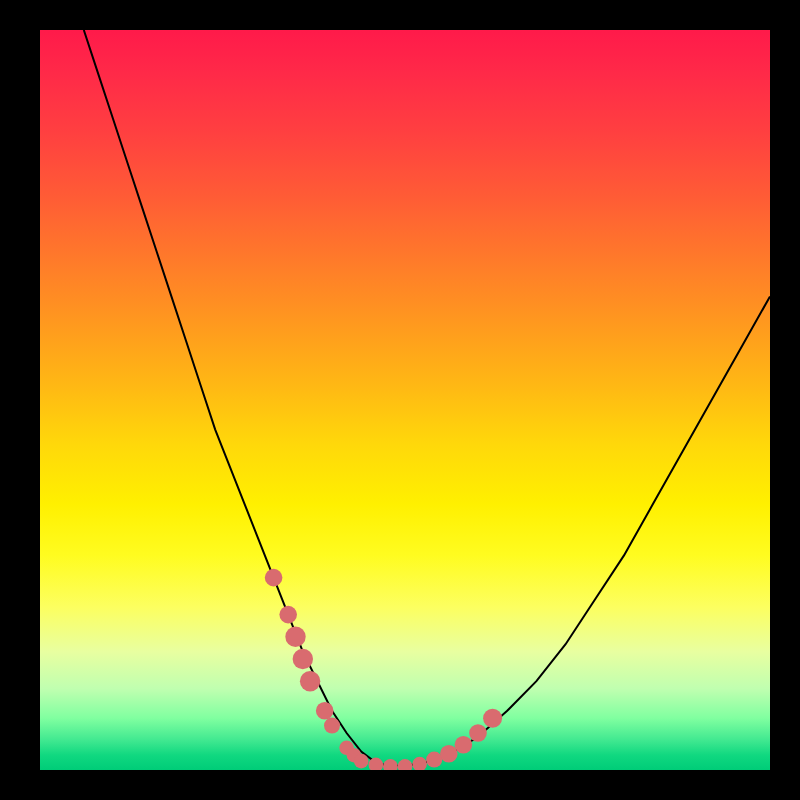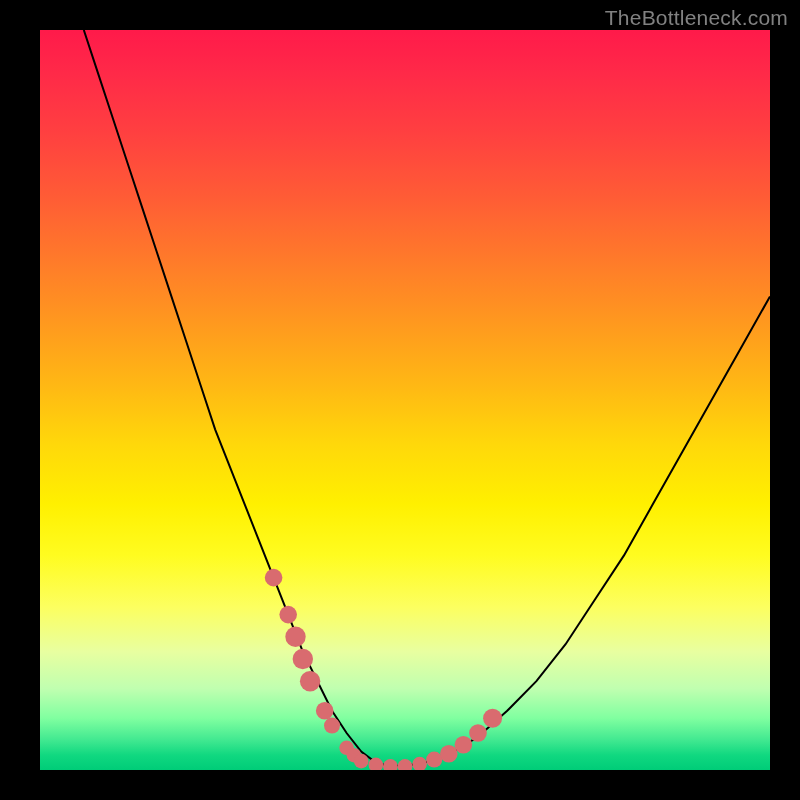--- a/index.html
+++ b/index.html
@@ -53,21 +53,20 @@
   }
   .curve-line { fill: none; stroke: #000; stroke-width: 2; }
   .marker {
     fill: #d96b6f;
   }
 </style>
 </head>
 <body>
 
 <div class="stage">
-  <div class="watermark">TheBottleneck.com</div>
   <div class="plot-area">
     <svg class="curve" viewBox="0 0 730 740" preserveAspectRatio="none">
       <path id="curve-path" class="curve-line" d="M43.8 0.0 L58.4 44.4 L73.0 88.8 L87.6 133.2 L102.2 177.6 L116.8 222.0 L131.4 266.4 L146.0 310.8 L160.6 355.2 L175.2 399.6 L189.8 436.6 L204.4 473.6 L219.0 510.6 L233.6 547.6 L248.2 584.6 L262.8 621.6 L277.4 651.2 L292.0 680.8 L306.6 703.0 L321.2 721.5 L335.8 732.6 L350.4 736.3 L379.6 734.1 L408.8 725.2 L438.0 706.7 L467.2 680.8 L496.4 651.2 L525.6 614.2 L554.8 569.8 L584.0 525.4 L613.2 473.6 L642.4 421.8 L671.6 370.0 L700.8 318.2 L730.0 266.4"></path>
       <g id="markers-group">
           <circle cx="233.6" cy="547.6" r="8.8" class="marker"></circle>
           <circle cx="248.2" cy="584.6" r="8.8" class="marker"></circle>
           <circle cx="255.5" cy="606.8" r="10.2" class="marker"></circle>
           <circle cx="262.8" cy="629.0" r="10.2" class="marker"></circle>
           <circle cx="270.1" cy="651.2" r="10.2" class="marker"></circle>
           <circle cx="284.7" cy="680.8" r="8.8" class="marker"></circle>

